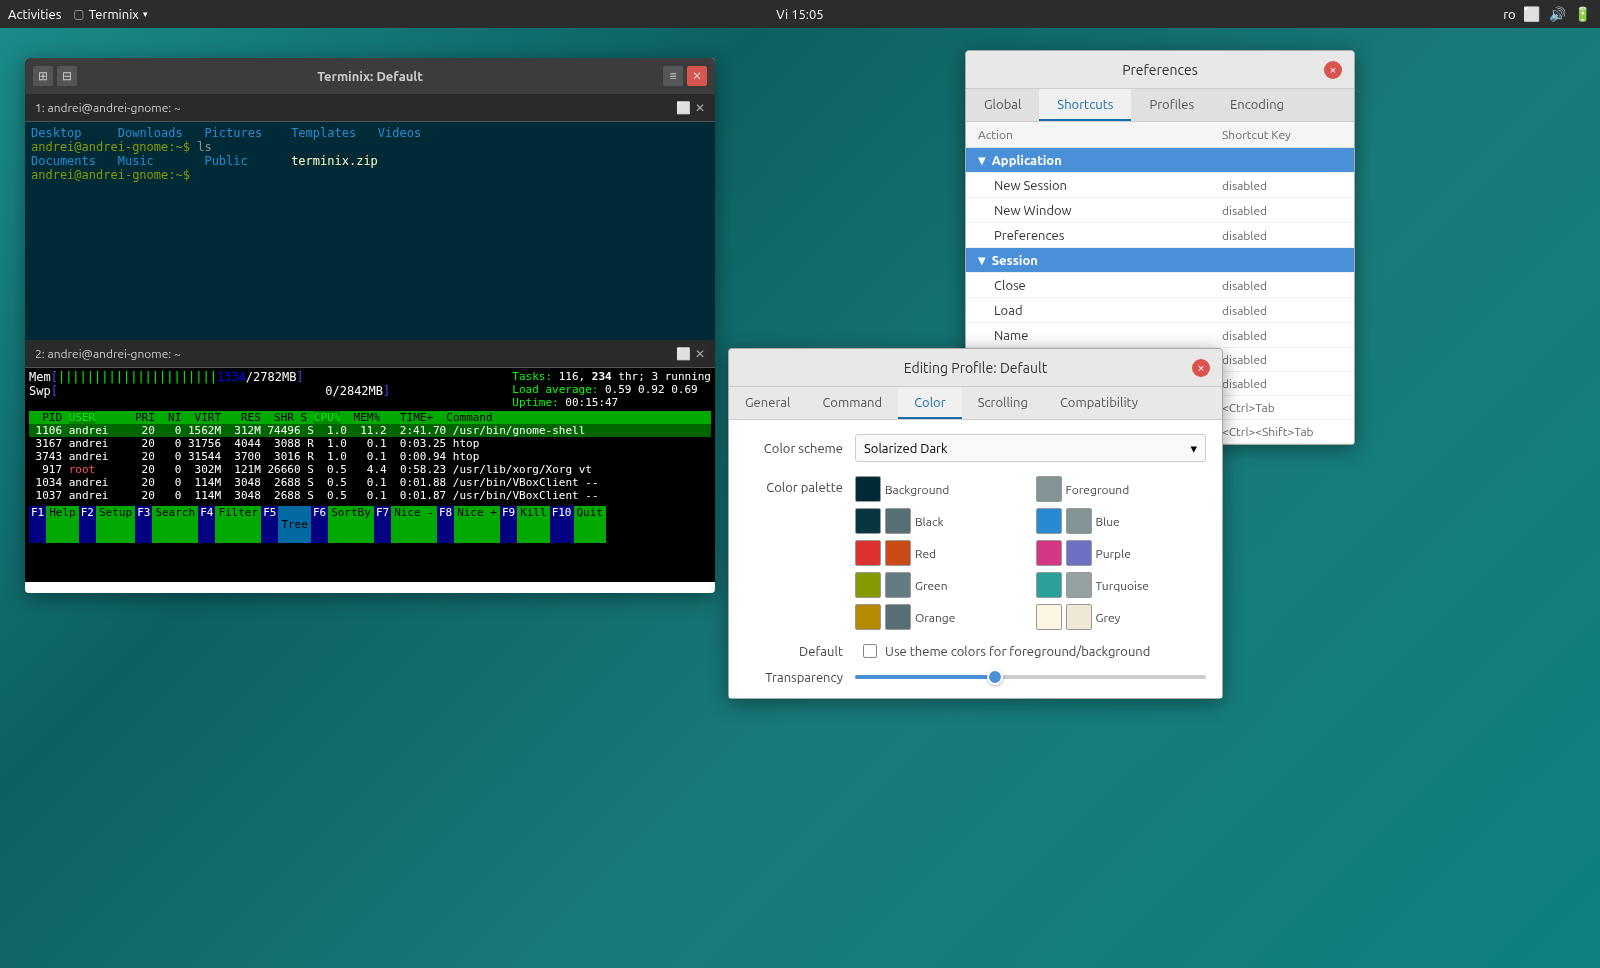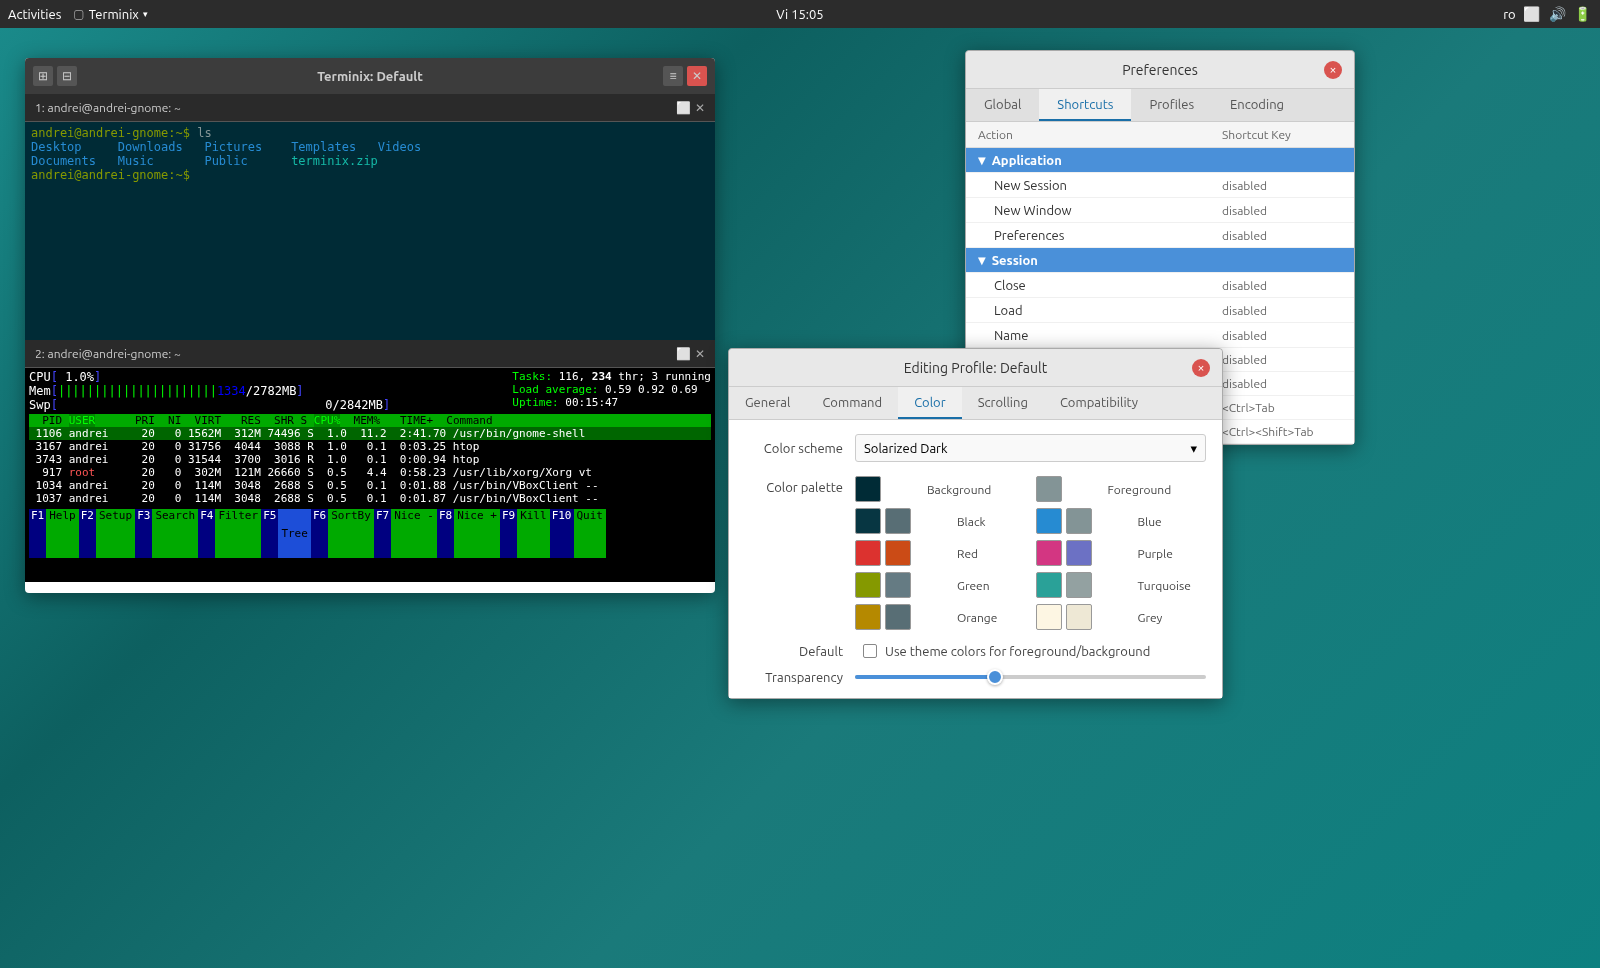--- a/index.html
+++ b/index.html
@@ -261,21 +261,20 @@
       width: 26px;
       height: 26px;
       border: 1px solid #999;
       border-radius: 2px;
       cursor: pointer;
     }
     .color-label {
       font-size: 12px;
       color: #444;
       min-width: 60px;
-      margin-left: 42px;
     }
 
     .options-row {
       display: flex;
       align-items: center;
       gap: 8px;
       margin-bottom: 12px;
     }
     .options-label {
       width: 110px;
@@ -367,49 +366,48 @@
 
   <div class="terminal-tab">
     <span>1: andrei@andrei-gnome: ~</span>
     <div style="display:flex;gap:4px;">
       <span style="color:#aaa;cursor:pointer;">⬜</span>
       <span style="color:#aaa;cursor:pointer;">✕</span>
     </div>
   </div>
 
   <div class="terminal-body" style="height:218px;">
-    <div><span class="prompt">andrei@andrei-gnome:~$</span> <span class="cmd">ls</span></div>
     <div>
       <span style="color:#268bd2;">Desktop</span>&nbsp;&nbsp;&nbsp;&nbsp;
       <span style="color:#268bd2;">Downloads</span>&nbsp;&nbsp;
       <span style="color:#268bd2;">Pictures</span>&nbsp;&nbsp;&nbsp;
       <span style="color:#268bd2;">Templates</span>&nbsp;&nbsp;
       <span style="color:#268bd2;">Videos</span>
     </div>
+    <div><span class="prompt">andrei@andrei-gnome:~$</span> <span class="cmd">ls</span></div>
     <div>
       <span style="color:#268bd2;">Documents</span>&nbsp;&nbsp;
       <span style="color:#268bd2;">Music</span>&nbsp;&nbsp;&nbsp;&nbsp;&nbsp;&nbsp;
       <span style="color:#268bd2;">Public</span>&nbsp;&nbsp;&nbsp;&nbsp;&nbsp;
-      <span style="color:#14b8a6;">terminix.zip</span>
+      <span style="color:#fef9c3;">terminix.zip</span>
     </div>
     <div><span class="prompt">andrei@andrei-gnome:~$</span> <span style="background:#839496;color:#002b36;"> </span></div>
   </div>
 
   <div class="terminal-tab">
     <span>2: andrei@andrei-gnome: ~</span>
     <div style="display:flex;gap:4px;">
       <span style="color:#aaa;cursor:pointer;">⬜</span>
       <span style="color:#aaa;cursor:pointer;">✕</span>
     </div>
   </div>
 
   <div class="htop-body" style="height:214px;">
     <div style="display:flex; gap:20px;">
       <div style="flex:1;">
-        <div><span style="color:#fff;">CPU</span><span style="color:#4444ff;">[</span><span style="color:#00ff00;">                                                          </span><span style="color:#fff;">1.0%</span><span style="color:#4444ff;">]</span></div>
         <div><span style="color:#fff;">Mem</span><span style="color:#4444ff;">[</span><span style="color:#00ff00;">||||||||||||||||||||||</span><span style="color:#0000ff;">1334</span><span style="color:#fff;">/2782MB</span><span style="color:#4444ff;">]</span></div>
         <div><span style="color:#fff;">Swp</span><span style="color:#4444ff;">[</span><span style="color:#fff;">&nbsp;&nbsp;&nbsp;&nbsp;&nbsp;&nbsp;&nbsp;&nbsp;&nbsp;&nbsp;&nbsp;&nbsp;&nbsp;&nbsp;&nbsp;&nbsp;&nbsp;&nbsp;&nbsp;&nbsp;&nbsp;&nbsp;&nbsp;&nbsp;&nbsp;&nbsp;&nbsp;&nbsp;&nbsp;&nbsp;&nbsp;&nbsp;&nbsp;&nbsp;&nbsp;&nbsp;&nbsp;0/2842MB</span><span style="color:#4444ff;">]</span></div>
       </div>
       <div style="text-align:left; color:#fff; font-size:11px;">
         <div><span style="color:#00ff00;">Tasks:</span> <span style="color:#fff;">116,</span> <span style="color:#fff;font-weight:bold;">234</span> <span style="color:#fff;">thr; 3 running</span></div>
         <div><span style="color:#00ff00;">Load average:</span> <span style="color:#fff;">0.59 0.92 0.69</span></div>
         <div><span style="color:#00ff00;">Uptime:</span> <span style="color:#fff;">00:15:47</span></div>
       </div>
     </div>
 
@@ -425,21 +423,21 @@
     <div style="display:flex; margin-top:4px;">
       <span style="background:#000080;color:#fff;padding:0 2px;font-size:11px;">F1</span>
         <span style="background:#00aa00;color:#000;padding:0 3px;font-size:11px;">Help</span>
       <span style="background:#000080;color:#fff;padding:0 2px;font-size:11px;">F2</span>
         <span style="background:#00aa00;color:#000;padding:0 3px;font-size:11px;">Setup</span>
       <span style="background:#000080;color:#fff;padding:0 2px;font-size:11px;">F3</span>
         <span style="background:#00aa00;color:#000;padding:0 3px;font-size:11px;">Search</span>
       <span style="background:#000080;color:#fff;padding:0 2px;font-size:11px;">F4</span>
         <span style="background:#00aa00;color:#000;padding:0 3px;font-size:11px;">Filter</span>
       <span style="background:#000080;color:#fff;padding:0 2px;font-size:11px;">F5</span>
-        <span style="background:#1d4ed8;color:#000;padding:18px 3px;font-size:11px;">Tree</span>
+        <span style="background:#0369a1;color:#000;padding:12px 3px;font-size:11px;">Tree</span>
       <span style="background:#000080;color:#fff;padding:0 2px;font-size:11px;">F6</span>
         <span style="background:#00aa00;color:#000;padding:0 3px;font-size:11px;">SortBy</span>
       <span style="background:#000080;color:#fff;padding:0 2px;font-size:11px;">F7</span>
         <span style="background:#00aa00;color:#000;padding:0 3px;font-size:11px;">Nice -</span>
       <span style="background:#000080;color:#fff;padding:0 2px;font-size:11px;">F8</span>
         <span style="background:#00aa00;color:#000;padding:0 3px;font-size:11px;">Nice +</span>
       <span style="background:#000080;color:#fff;padding:0 2px;font-size:11px;">F9</span>
         <span style="background:#00aa00;color:#000;padding:0 3px;font-size:11px;">Kill</span>
       <span style="background:#000080;color:#fff;padding:0 2px;font-size:11px;">F10</span>
         <span style="background:#00aa00;color:#000;padding:0 3px;font-size:11px;">Quit</span>

